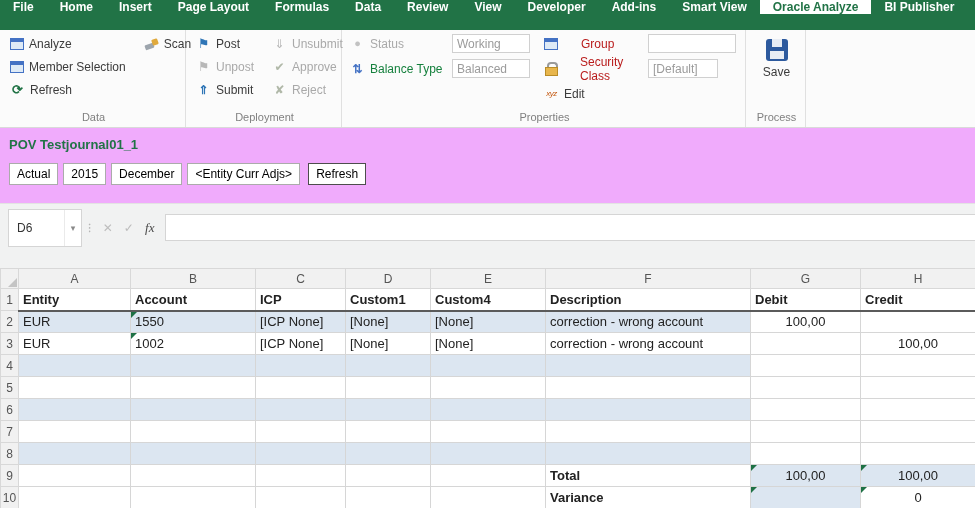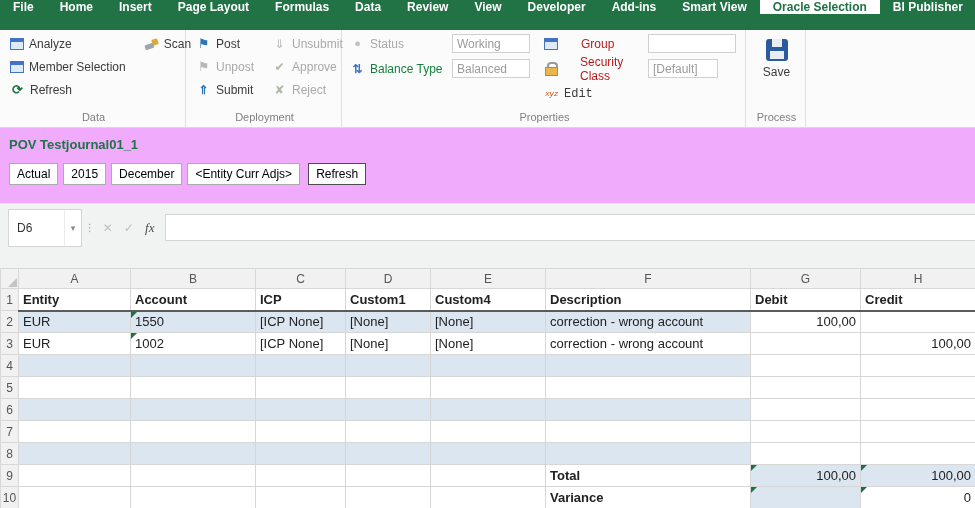--- a/index.html
+++ b/index.html
@@ -94,42 +94,42 @@
   th.corner { background:#F1F1F1; border:1px solid #D8D8D8; position:relative; height:20px; }
   th.corner::after { content:""; position:absolute; right:1px; bottom:1px;
     border-left:9px solid transparent; border-bottom:9px solid #C4C4C4; }
   .colhead { background:#F1F1F1; border:1px solid #D8D8D8; font-weight:normal; color:#555;
     height:20px; font-size:12px; text-align:center; cursor:pointer; }
   .rowhead { background:#F1F1F1; border:1px solid #D8D8D8; color:#555; font-weight:normal;
     font-size:12px; text-align:center; cursor:pointer; }
   td.cell { border:1px solid #D6D6D6; height:22px; padding:0 4px; background:#fff; cursor:cell; }
   td.cell.fill { background:#DCE6F1; }
   td.cell.bold { font-weight:bold; }
-  td.cell.right { text-align:right; }
+  td.cell.right { text-align:center; }
   td.cell.marker { position:relative; }
   td.cell.marker::before { content:""; position:absolute; top:0; left:0;
     border-top:6px solid #1E7145; border-right:6px solid transparent; }
   tr.hdr-row td.cell { border-bottom:2px solid #5B5B5B; }
 </style>
 </head>
 <body>
 
 <div class="tabbar">
   <div class="tab">File</div>
   <div class="tab">Home</div>
   <div class="tab">Insert</div>
   <div class="tab">Page Layout</div>
   <div class="tab">Formulas</div>
   <div class="tab">Data</div>
   <div class="tab">Review</div>
   <div class="tab">View</div>
   <div class="tab">Developer</div>
   <div class="tab">Add-ins</div>
   <div class="tab">Smart View</div>
-  <div class="tab active">Oracle Selection</div>
+  <div class="tab active">Oracle Analyze</div>
   <div class="tab">BI Publisher</div>
 </div>
 
 <div class="ribbon">
 
   <div class="group" style="width:186px;">
     <div class="group-body">
       <div class="btn-col">
         <div class="rbtn">
           <span class="icon i-table"></span>
@@ -215,21 +215,21 @@
           <span class="fbox w88"></span>
         </div>
         <div class="field">
           <span class="flabel2">
             <span class="icon i-lock"></span>
             <span>Security Class</span>
           </span>
           <span class="fbox w70">[Default]</span>
         </div>
         <div class="field">
-          <span class="rbtn" style="padding:0;font-family:Liberation Mono, monospace;">
+          <span class="rbtn" style="padding:0;">
             <span class="icon i-edit"></span>
             <span>Edit</span>
           </span>
         </div>
       </div>
     </div>
     <div class="group-label">Properties</div>
   </div>
 
   <div class="group" style="width:60px;">

